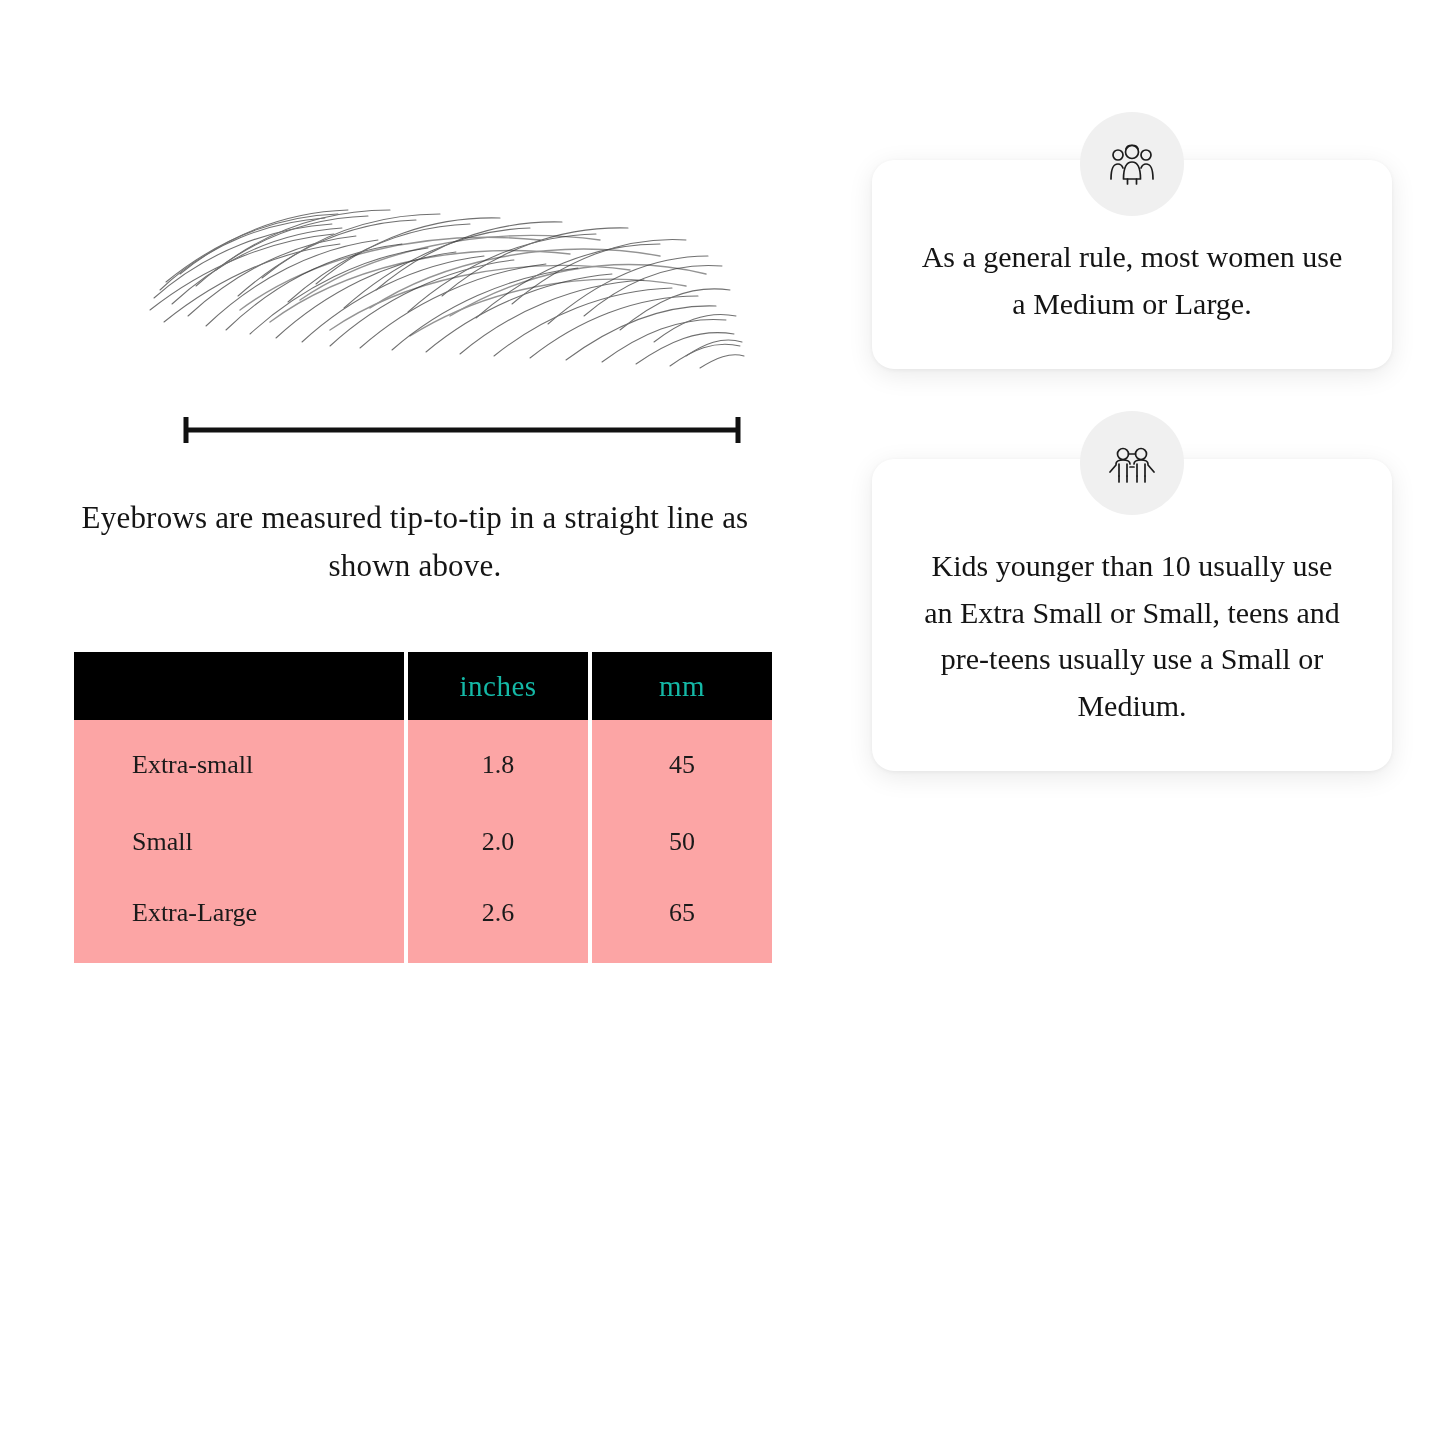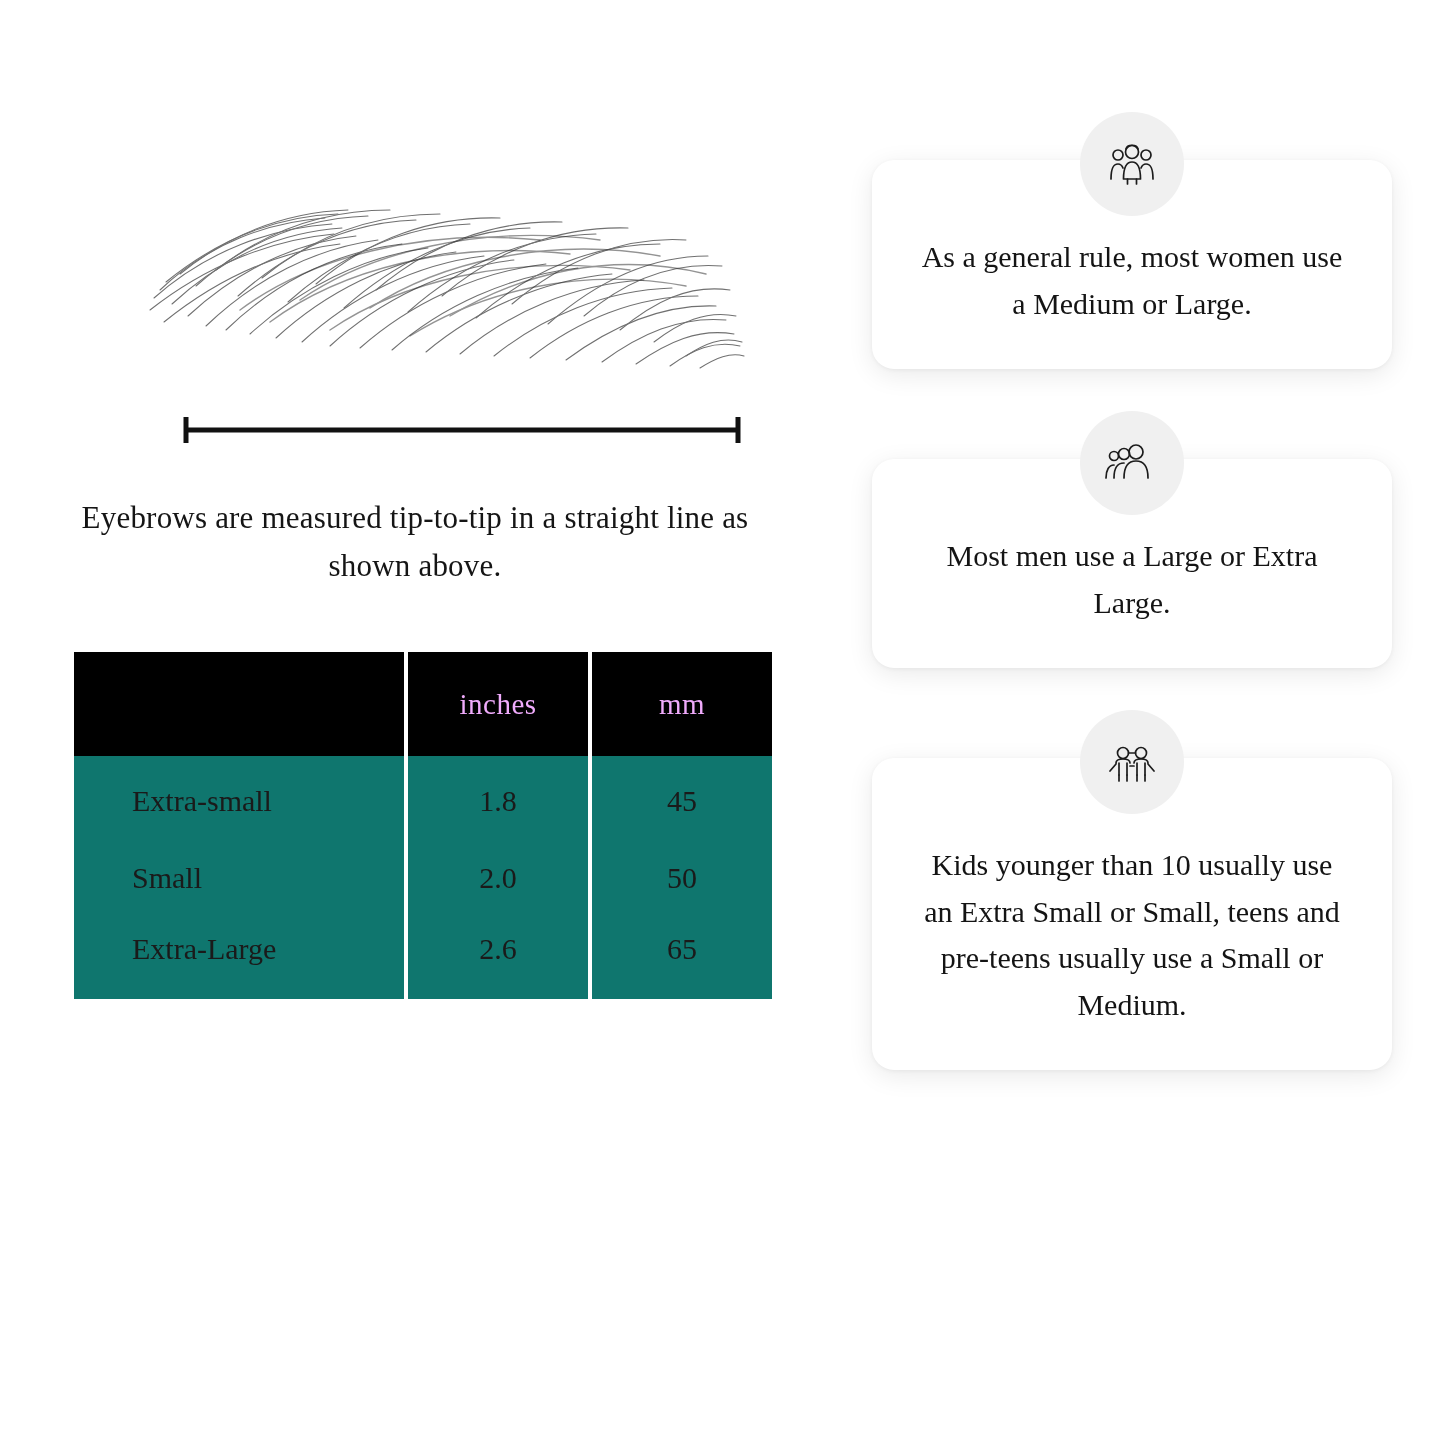--- a/index.html
+++ b/index.html
@@ -65,38 +65,38 @@
   .size-table {
     margin-top: 62px;
     width: 696px;
     border-collapse: separate;
     border-spacing: 4px 0;
     table-layout: fixed;
   }
 
   .size-table th {
     background: #000000;
-    color: #f0abfc;
+    color: #14b8a6;
     font-weight: 400;
     font-size: 29px;
-    height: 104px;
+    height: 68px;
     vertical-align: middle;
     text-align: center;
     letter-spacing: 0.5px;
   }
   .size-table th.label-head {
     width: 330px;
   }
   .size-table th.unit-head {
     width: 180px;
   }
 
   .size-table td {
-    background: #0f766e;
-    font-size: 30px;
+    background: #fca5a5;
+    font-size: 26px;
     height: 81px;
     color: #1a1a1a;
     vertical-align: middle;
     font-family: Liberation Serif, serif;
   }
   .size-table td.name {
     text-align: left;
     padding-left: 58px;
   }
   .size-table td.num {
@@ -270,35 +270,20 @@
           <circle cx="43" cy="20" r="5"></circle>
           <path d="M50 44 C 50 34, 48 29, 43 29 C 40.5 29, 39 30.5, 38 33"></path>
           <path d="M23 14 C 24 9, 34 9, 35 14"></path>
         </svg>
       </div>
       <div class="card">
         <span class="card-text">As a general rule, most women use a Medium or Large.</span>
       </div>
     </div>
 
-    <div class="card-wrap">
-      <div class="icon-bubble">
-        <svg width="58" height="58" viewBox="0 0 58 58" fill="none" stroke="#1c1c1c" stroke-width="1.7" stroke-linecap="round" stroke-linejoin="round">
-          <circle cx="33" cy="18" r="7"></circle>
-          <path d="M21 44 C 21 33, 25 27, 33 27 C 41 27, 45 33, 45 44"></path>
-          <circle cx="21" cy="20" r="5.5"></circle>
-          <path d="M11 44 C 11 34, 14 29, 21 29"></path>
-          <circle cx="11" cy="22" r="4.5"></circle>
-          <path d="M3 44 C 3 36, 6 31, 11 31"></path>
-        </svg>
-      </div>
-      <div class="card">
-        <span class="card-text">Most men use a Large or Extra Large.</span>
-      </div>
-    </div>
 
     <div class="card-wrap">
       <div class="icon-bubble">
         <svg width="58" height="58" viewBox="0 0 58 58" fill="none" stroke="#1c1c1c" stroke-width="1.7" stroke-linecap="round" stroke-linejoin="round">
           <circle cx="20" cy="20" r="5.5"></circle>
           <circle cx="38" cy="20" r="5.5"></circle>
           <path d="M25.5 20 L 32.5 20"></path>
           <path d="M13 30 C 13 27, 16 26, 20 26 C 24 26, 27 27, 27 30"></path>
           <path d="M31 30 C 31 27, 34 26, 38 26 C 42 26, 45 27, 45 30"></path>
           <path d="M16 30 L 16 42 M24 30 L 24 42 M34 30 L 34 42 M42 30 L 42 42"></path>

